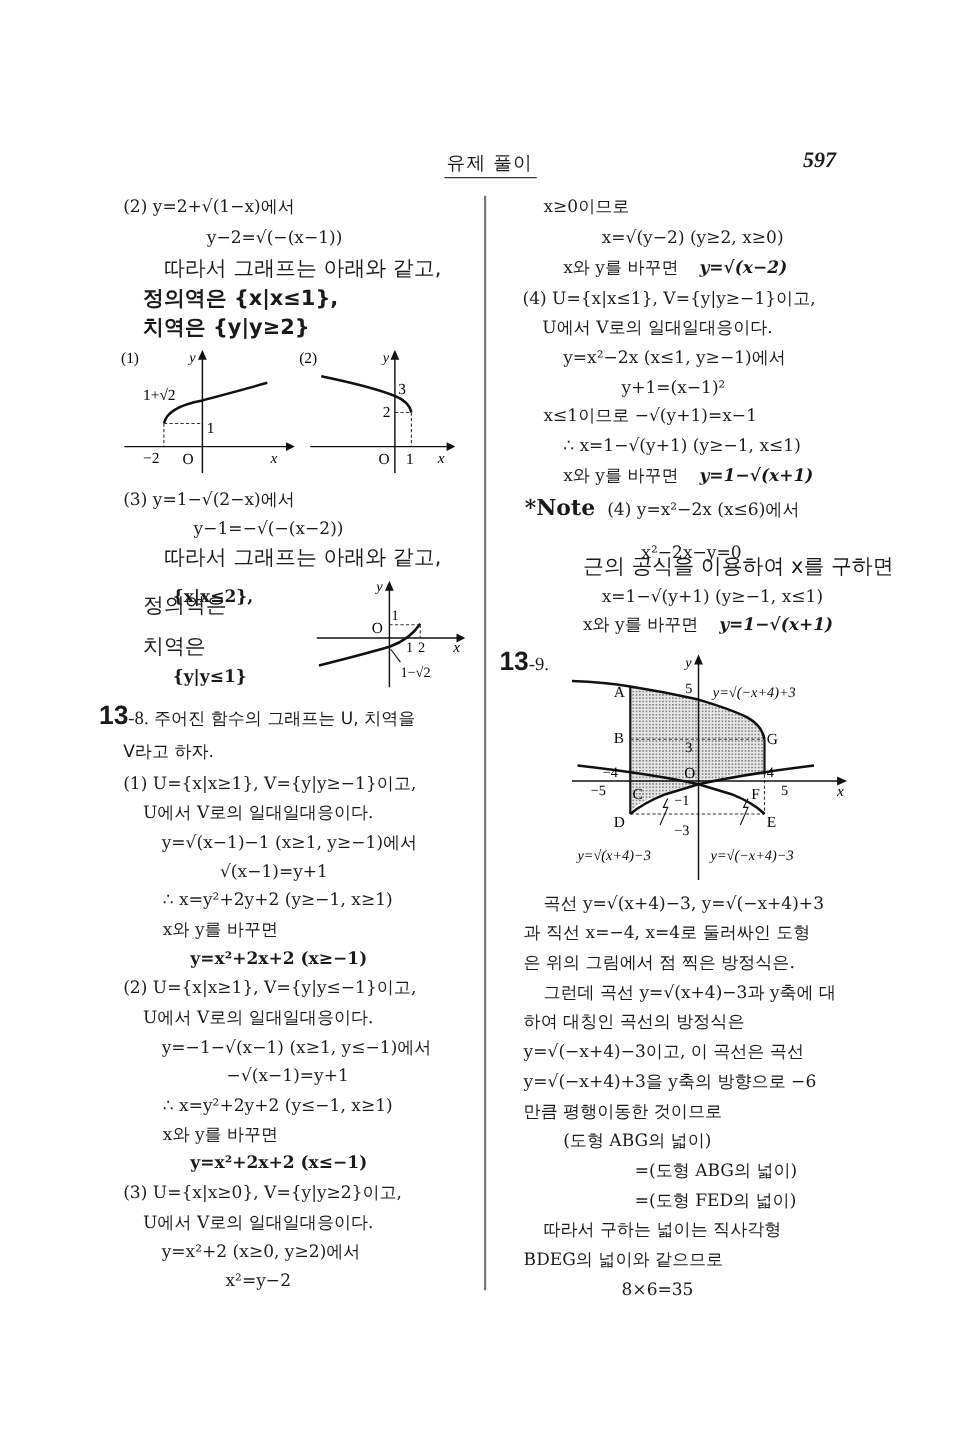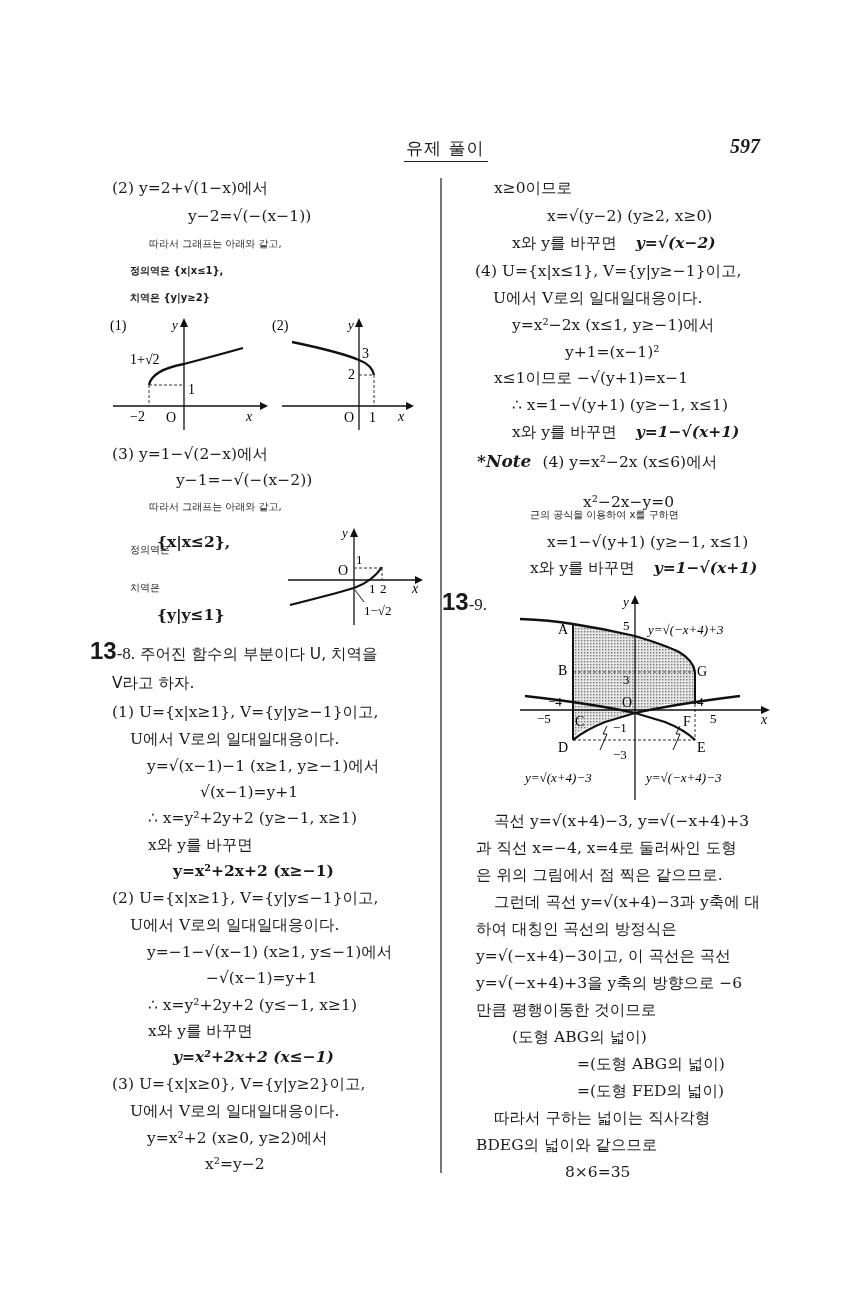--- a/index.html
+++ b/index.html
@@ -5,21 +5,21 @@
   html, body { margin:0; padding:0; background:#ffffff; }
   body { width:868px; height:1316px; position:relative; overflow:hidden;
          font-family:"DejaVu Serif", "Liberation Serif", serif; color:#1a1a1a; }
   .abs { position:absolute; white-space:nowrap; }
   .hdr-title { left:404px; top:137px; font-family:"DejaVu Sans", sans-serif; font-size:17px;
                border-bottom:1.5px solid #222; padding:0 4px 1px 2px; letter-spacing:1px; }
   .hdr-page { left:730px; top:135px; font-family:"Liberation Serif", serif; font-size:20px;
               font-weight:bold; font-style:italic; }
   .divider { left:440px; top:178px; width:1.5px; height:995px; background:#777; }
   .ln { position:absolute; white-space:nowrap; font-size:15.5px; line-height:20px; }
-  .ko { font-family:"DejaVu Sans", sans-serif; font-size:10px; }
+  .ko { font-family:"DejaVu Sans", sans-serif; font-size:19px; }
   .b { font-weight:bold;text-align:right; }
   .prob-no { font-family:"Liberation Sans", sans-serif; font-weight:bold; font-size:24px; }
   .prob-sub { font-family:"Liberation Serif", serif; font-size:17px; }
   svg text { font-family:"Liberation Serif", serif; }
 </style>
 </head>
 <body>
 
 <div class="abs hdr-title">유제 풀이</div>
 <div class="abs hdr-page">597</div>
@@ -87,39 +87,39 @@
     <text x="127" y="68" font-size="14" font-style="italic">x</text>
     <text x="53" y="50" font-size="14">O</text>
     <text x="71" y="39" font-size="13">1</text>
     <text x="84" y="68" font-size="13">1</text>
     <text x="95" y="68" font-size="13">2</text>
     <text x="79" y="90" font-size="13">1−√2</text>
   </svg>
 
   <div class="ln" style="left:90px;top:641px">
     <span class="prob-no">13</span><span class="prob-sub">-8.</span>
-    <span class="ko" style="font-size:15.5px">주어진 함수의 부분이다 U, 치역을</span>
+    <span class="ko" style="font-size:15.5px">주어진 함수의 그래프는 U, 치역을</span>
   </div>
   <div class="ln ko" style="left:112px;top:673px;font-size:15.5px">V라고 하자.</div>
 
   <div class="ln" style="left:112px;top:702px">(1) U={x|x≥1}, V={y|y≥−1}이고,</div>
   <div class="ln" style="left:130px;top:729px">U에서 V로의 일대일대응이다.</div>
   <div class="ln" style="left:147px;top:756px">y=√(x−1)−1 (x≥1, y≥−1)에서</div>
   <div class="ln" style="left:200px;top:782px">√(x−1)=y+1</div>
   <div class="ln" style="left:148px;top:808px">∴ x=y²+2y+2 (y≥−1, x≥1)</div>
   <div class="ln" style="left:148px;top:835px">x와 y를 바꾸면</div>
   <div class="ln b" style="left:173px;top:861px;">y=x²+2x+2 (x≥−1)</div>
 
   <div class="ln" style="left:112px;top:888px">(2) U={x|x≥1}, V={y|y≤−1}이고,</div>
   <div class="ln" style="left:130px;top:915px">U에서 V로의 일대일대응이다.</div>
   <div class="ln" style="left:147px;top:942px">y=−1−√(x−1) (x≥1, y≤−1)에서</div>
   <div class="ln" style="left:206px;top:968px">−√(x−1)=y+1</div>
   <div class="ln" style="left:148px;top:995px">∴ x=y²+2y+2 (y≤−1, x≥1)</div>
   <div class="ln" style="left:148px;top:1021px">x와 y를 바꾸면</div>
-  <div class="ln b" style="left:173px;top:1047px;font-style:italic">y=x²+2x+2 (x≤−1)</div>
+  <div class="ln b" style="left:173px;top:1047px;">y=x²+2x+2 (x≤−1)</div>
 
   <div class="ln" style="left:112px;top:1074px">(3) U={x|x≥0}, V={y|y≥2}이고,</div>
   <div class="ln" style="left:130px;top:1101px">U에서 V로의 일대일대응이다.</div>
   <div class="ln" style="left:147px;top:1128px">y=x²+2 (x≥0, y≥2)에서</div>
   <div class="ln" style="left:205px;top:1154px">x²=y−2</div>
 </div>
 
 <div>
   <div class="ln" style="left:494px;top:178px">x≥0이므로</div>
   <div class="ln" style="left:547px;top:206px">x=√(y−2) (y≥2, x≥0)</div>
@@ -133,32 +133,32 @@
   <div class="ln" style="left:512px;top:315px">y=x²−2x (x≤1, y≥−1)에서</div>
   <div class="ln" style="left:565px;top:342px">y+1=(x−1)²</div>
   <div class="ln" style="left:494px;top:368px">x≤1이므로   −√(y+1)=x−1</div>
   <div class="ln" style="left:512px;top:395px">∴ x=1−√(y+1) (y≥−1, x≤1)</div>
   <div class="ln" style="left:512px;top:422px">
     <span>x와 y를 바꾸면</span>
     <span class="b" style="margin-left:14px;font-style:italic">y=1−√(x+1)</span>
   </div>
 
   <div class="ln" style="left:477px;top:451px">
-    <span class="b" style="font-style:italic;font-size:17px">*Note</span>
+    <span class="b" style="font-size:20px">*Note</span>
     <span style="margin-left:6px">(4) y=x²−2x (x≤6)에서</span>
   </div>
   <div class="ln" style="left:583px;top:492px">x²−2x−y=0</div>
   <div class="ln ko" style="left:530px;top:505px">근의 공식을 이용하여 x를 구하면</div>
   <div class="ln" style="left:547px;top:532px">x=1−√(y+1) (y≥−1, x≤1)</div>
   <div class="ln" style="left:530px;top:558px">
     <span>x와 y를 바꾸면</span>
     <span class="b" style="margin-left:14px;font-style:italic">y=1−√(x+1)</span>
   </div>
 
-  <div class="ln" style="left:442px;top:592px">
+  <div class="ln" style="left:454px;top:592px">
     <span class="prob-no">13</span><span class="prob-sub">-9.</span>
   </div>
 
   <svg class="abs" style="left:515px;top:592px" width="260" height="210">
     <defs>
       <pattern id="dots" width="3" height="3" patternUnits="userSpaceOnUse">
         <rect width="3" height="3" fill="#e6e6e6"></rect>
         <rect width="1.4" height="1.4" fill="#7a7a7a"></rect>
       </pattern>
     </defs>
@@ -207,21 +207,21 @@
     <text x="195" y="131" font-size="13">5</text>
     <text x="98" y="140" font-size="13">−1</text>
     <text x="98" y="167" font-size="13">−3</text>
     <text x="133" y="42" font-size="13" font-style="italic">y=√(−x+4)+3</text>
     <text x="10" y="190" font-size="13" font-style="italic">y=√(x+4)−3</text>
     <text x="131" y="190" font-size="13" font-style="italic">y=√(−x+4)−3</text>
   </svg>
 
   <div class="ln" style="left:494px;top:811px">곡선 y=√(x+4)−3, y=√(−x+4)+3</div>
   <div class="ln" style="left:476px;top:838px">과 직선 x=−4, x=4로 둘러싸인 도형</div>
-  <div class="ln" style="left:476px;top:865px">은 위의 그림에서 점 찍은 같으므로.</div>
+  <div class="ln" style="left:476px;top:865px">은 위의 그림에서 점 찍은 방정식은.</div>
   <div class="ln" style="left:494px;top:892px">그런데 곡선 y=√(x+4)−3과 y축에 대</div>
   <div class="ln" style="left:476px;top:919px">하여 대칭인 곡선의 방정식은</div>
   <div class="ln" style="left:476px;top:946px">y=√(−x+4)−3이고, 이 곡선은 곡선</div>
   <div class="ln" style="left:476px;top:973px">y=√(−x+4)+3을 y축의 방향으로 −6</div>
   <div class="ln" style="left:476px;top:1000px">만큼 평행이동한 것이므로</div>
   <div class="ln" style="left:512px;top:1027px">(도형 ABG의 넓이)</div>
   <div class="ln" style="left:577px;top:1054px">=(도형 ABG의 넓이)</div>
   <div class="ln" style="left:577px;top:1081px">=(도형 FED의 넓이)</div>
   <div class="ln" style="left:494px;top:1108px">따라서 구하는 넓이는 직사각형</div>
   <div class="ln" style="left:476px;top:1135px">BDEG의 넓이와 같으므로</div>

